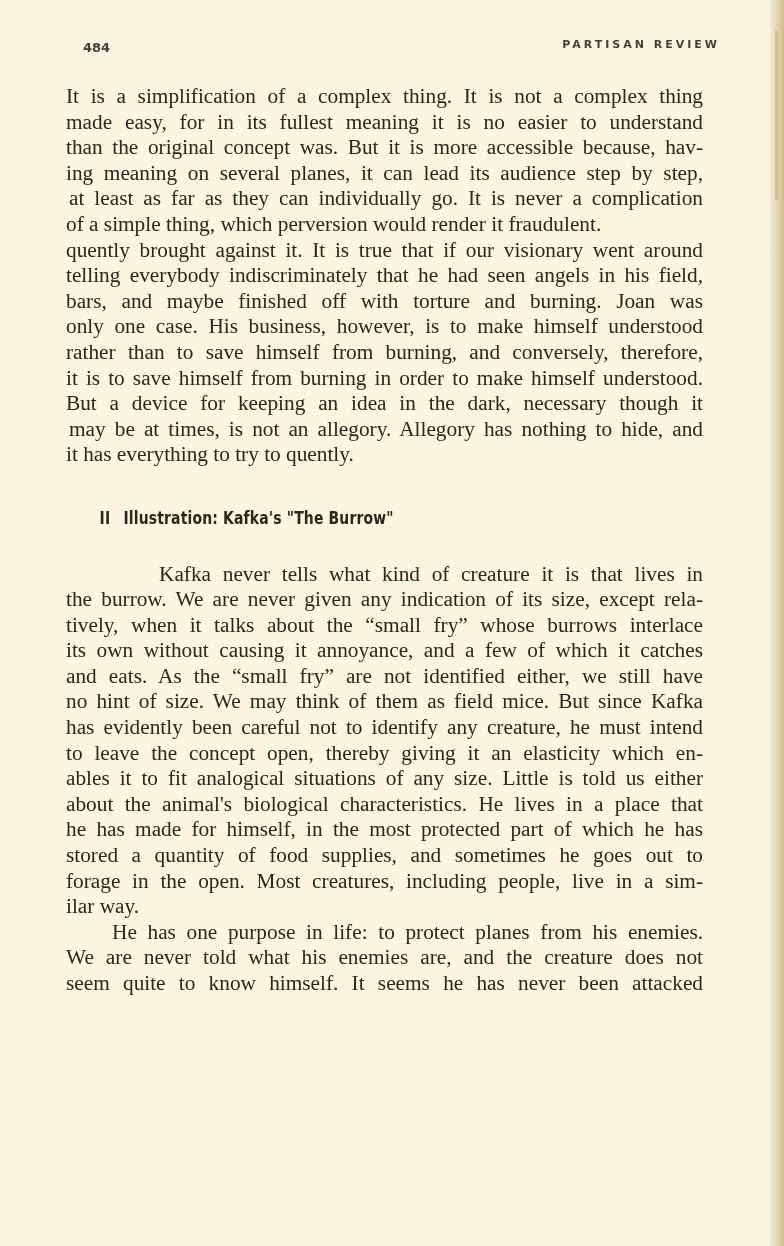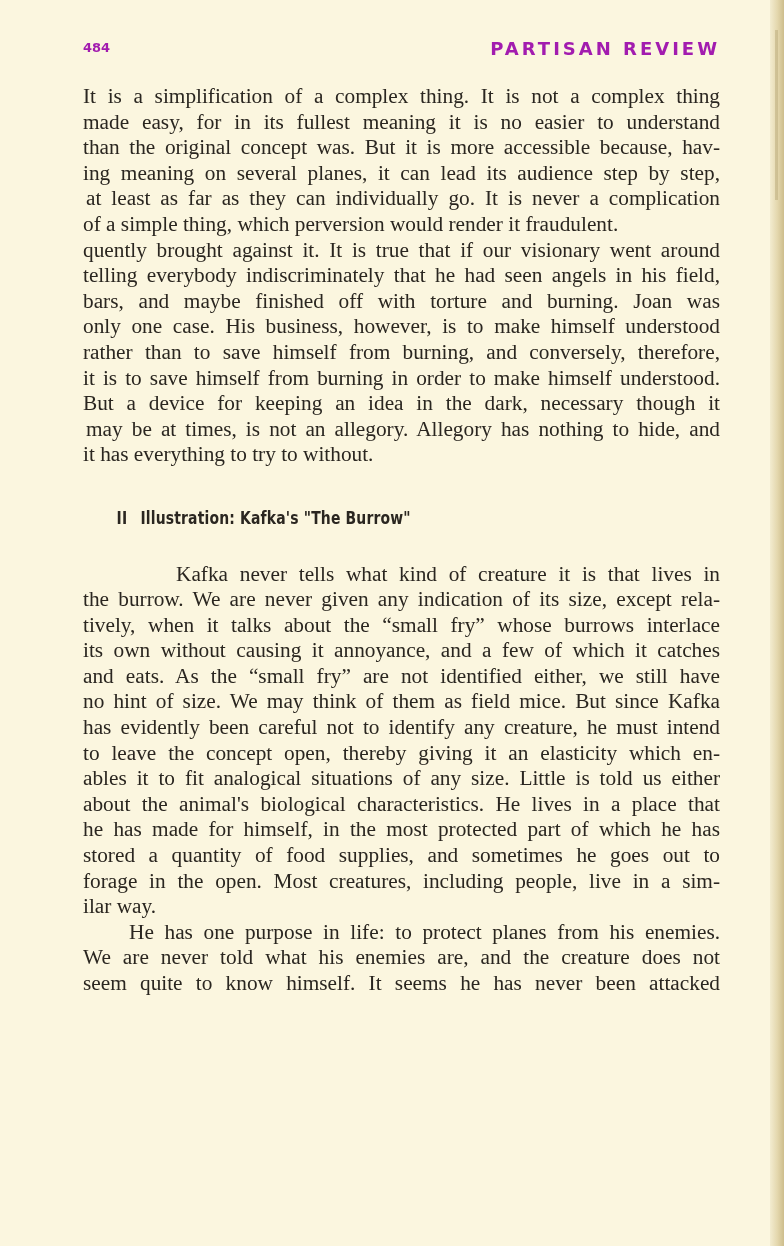--- a/index.html
+++ b/index.html
@@ -14,26 +14,26 @@
     position: absolute; top: 0; right: 0; width: 14px; height: 100%;
     background: linear-gradient(to right, #f3ecd0 0%, #e3d6ac 55%, #cdbd8c 100%);
   }
   .page-edge::before {
     content: ""; position: absolute; left: 5px; top: 30px; width: 3px; height: 170px;
     background: #b8a877; opacity: 0.5;
   }
   .running-head {
     position: absolute; top: 38px; left: 83px; width: 637px; height: 20px;
     font-family: "DejaVu Sans", "Liberation Sans", sans-serif;
-    font-weight: bold; color: #a21caf;
+    font-weight: bold; color: #404040;
   }
   .page-number { position: absolute; left: 0; top: 2px; font-size: 13px; }
-  .journal-title { position: absolute; right: 0; top: 0; font-size: 18px; letter-spacing: 3px; }
+  .journal-title { position: absolute; right: 0; top: 0; font-size: 11px; letter-spacing: 3px; }
   .text-block {
-    position: absolute; top: 84px; left: 83px; width: 637px;
+    position: absolute; top: 84px; left: 66px; width: 637px;
     font-size: 21.3px; line-height: 25.6px;
   }
   .line {
     display: block; white-space: nowrap; height: 25.6px;
     text-align: justify; text-align-last: justify;
   }
   .line.last { text-align-last: left; }
   .line.indent { padding-left: 46px; }
   .line.indent-wide { padding-left: 93px; }
   .line.slight { padding-left: 3px; }
@@ -67,21 +67,21 @@
 
   <div>
     <span class="line">quently brought against it. It is true that if our visionary went around</span>
     <span class="line">telling everybody indiscriminately that he had seen angels in his field,</span>
     <span class="line">bars, and maybe finished off with torture and burning. Joan was</span>
     <span class="line">only one case. His business, however, is to make himself understood</span>
     <span class="line">rather than to save himself from burning, and conversely, therefore,</span>
     <span class="line">it is to save himself from burning in order to make himself understood.</span>
     <span class="line">But a device for keeping an idea in the dark, necessary though it</span>
     <span class="line slight">may be at times, is not an allegory. Allegory has nothing to hide, and</span>
-    <span class="line last">it has everything to try to without.</span>
+    <span class="line last">it has everything to try to quently.</span>
   </div>
 
   <div class="section-heading">
     <span class="section-number">II</span><span>Illustration: Kafka's "The Burrow"</span>
   </div>
 
   <div>
     <span class="line indent-wide">Kafka never tells what kind of creature it is that lives in</span>
     <span class="line">the burrow. We are never given any indication of its size, except rela-</span>
     <span class="line">tively, when it talks about the “small fry” whose burrows interlace</span>

